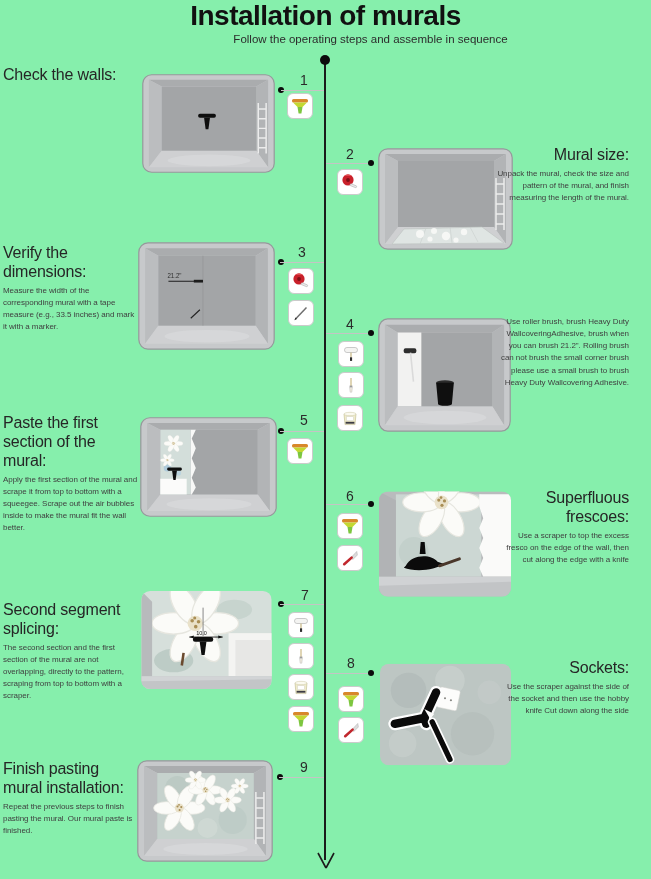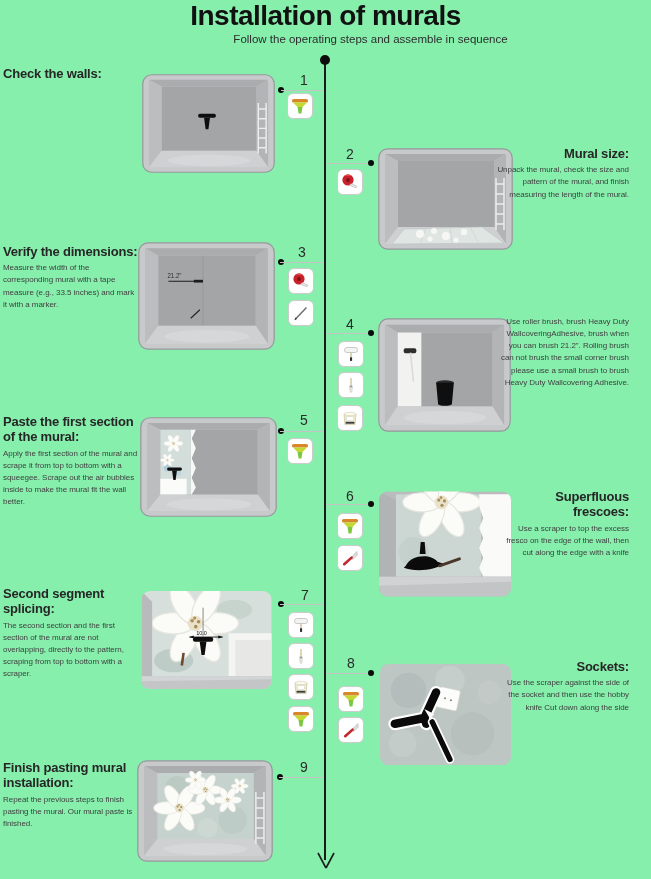--- a/index.html
+++ b/index.html
@@ -6,21 +6,21 @@
   .canvas{position:relative;width:651px;height:879px;background:#86efac;overflow:hidden;
           font-family:"Liberation Sans",sans-serif;color:#2e2e2e;}
   .title{position:absolute;left:0;top:0;width:651px;text-align:center;
          font-size:28px;font-weight:700;color:#111;letter-spacing:-0.5px;margin:0;}
   .subtitle{position:absolute;left:0;top:33px;width:651px;text-align:center;
             font-size:11.5px;color:#2c2c2c;margin:0;padding-left:45px;}
   .tl-line{position:absolute;left:324px;top:60px;width:2px;height:800px;background:#1b1b1b;}
   .tl-dot{position:absolute;left:320px;top:55px;width:10px;height:10px;border-radius:50%;background:#0c0c0c;}
   .tl-arrow{position:absolute;left:315px;top:849px;}
   .txt{position:absolute;}
-  .txt h2{margin:0 0 3px 0;font-size:13px;font-weight:700;color:#262626;line-height:1.18;letter-spacing:-0.2px;}
+  .txt h2{margin:0 0 3px 0;font-size:16px;font-weight:400;color:#262626;line-height:1.18;letter-spacing:-0.2px;}
   .txt p{margin:0;font-size:8px;line-height:1.52;color:#3f3f3f;letter-spacing:-0.05px;}
   .txt.left{left:3px;width:137px;}
   .txt.right{left:496px;width:133px;text-align:right;}
   .num{position:absolute;width:18px;text-align:center;font-size:14px;color:#2b2b2b;}
   .conn{position:absolute;height:1px;background:#c4c4c4;}
   .dot{position:absolute;width:6px;height:6px;border-radius:50%;background:#0c0c0c;}
   .tbox{position:absolute;width:26px;height:26px;border:1px solid #cbcbcb;border-radius:6px;
         background:#fff;display:flex;align-items:center;justify-content:center;box-sizing:border-box;}
   .illus{position:absolute;display:block;}
   svg text{font-family:"Liberation Sans",sans-serif;}
@@ -281,21 +281,21 @@
         <line x1="62" y1="76" x2="82" y2="69" stroke="#4a372a" stroke-width="3" stroke-linecap="round"></line>
       </g>
     </svg>
     <div class="txt right" style="top:489px">
       <h2>Superfluous frescoes:</h2>
       <p>Use a scraper to top the excess fresco on the edge of the wall, then cut along the edge with a knife</p>
     </div>
   </section>
 
   <section>
-    <div class="txt left" style="top:586px">
+    <div class="txt left" style="top:601px">
       <h2>Second segment splicing:</h2>
       <p>The second section and the first section of the mural are not overlapping, directly to the pattern, scraping from top to bottom with a scraper.</p>
     </div>
     <svg class="illus" style="left:140px;top:590px" width="133" height="100" viewBox="0 0 135 102">
       <defs>
           <clipPath id="r7">
             <rect x="1" y="1" width="133" height="100" rx="9"></rect>
           </clipPath>
         </defs>
       <g clip-path="url(#r7)">

